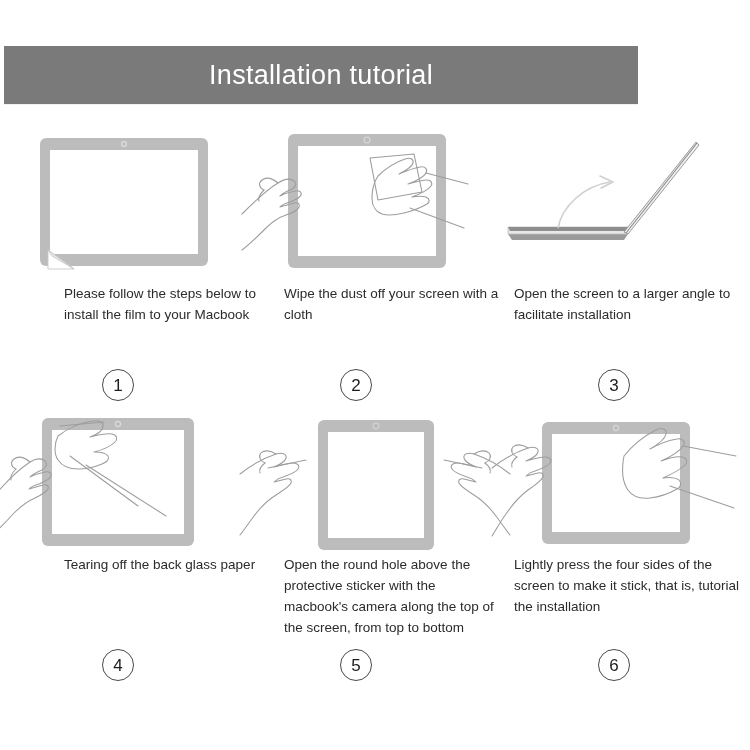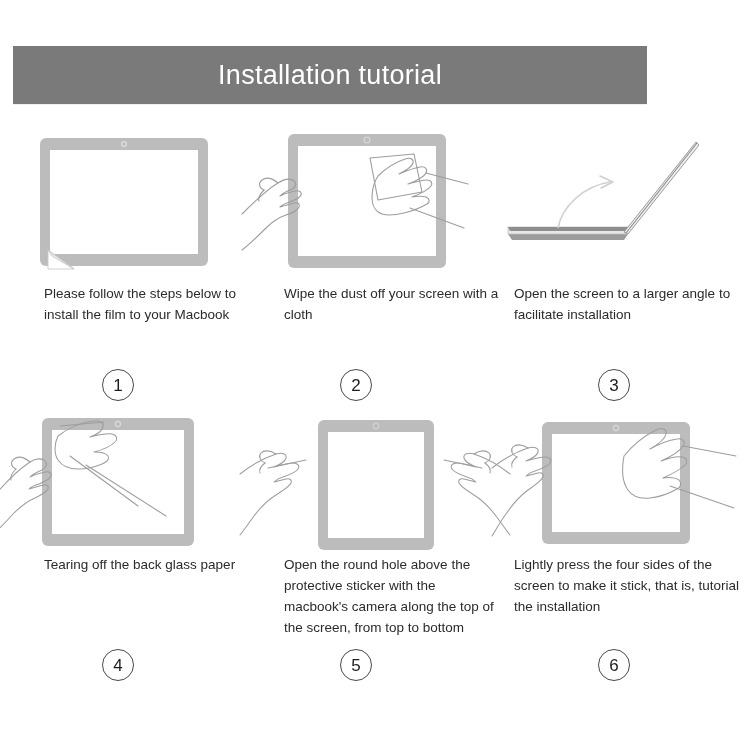--- a/index.html
+++ b/index.html
@@ -12,21 +12,21 @@
     height: 750px;
     font-family: "Liberation Sans", sans-serif;
     color: #2b2b2b;
     overflow: hidden;
     position: relative;
   }
 
   
   .banner {
     position: absolute;
-    left: 13px;
+    left: 4px;
     top: 46px;
     width: 634px;
     height: 58px;
     background: #7a7a7a;
     display: flex;
     align-items: center;
     justify-content: center;
     box-shadow: 0 1px 0 rgba(0,0,0,0.06);
     text-align: center;
   }
@@ -68,21 +68,21 @@
     position: absolute;
     left: 0;
     width: 250px;
     font-size: 13.5px;
     line-height: 21px;
     color: #2b2b2b;
   }
   .row1 .caption { top: 155px; }
   .row2 .caption { top: 144px; }
 
-  .cell-1 .caption, .cell-4 .caption { padding-left: 44px; width: 200px; }
+  .cell-1 .caption, .cell-4 .caption { padding-left: 44px; width: 200px; margin-left: 20px; }
   .cell-2 .caption, .cell-5 .caption { padding-left: 34px; width: 216px; }
   .cell-3 .caption, .cell-6 .caption { padding-left: 14px; width: 236px; }
 
   
   .badge {
     position: absolute;
     width: 30px;
     height: 30px;
     border: 1.4px solid #4a4a4a;
     border-radius: 50%;

